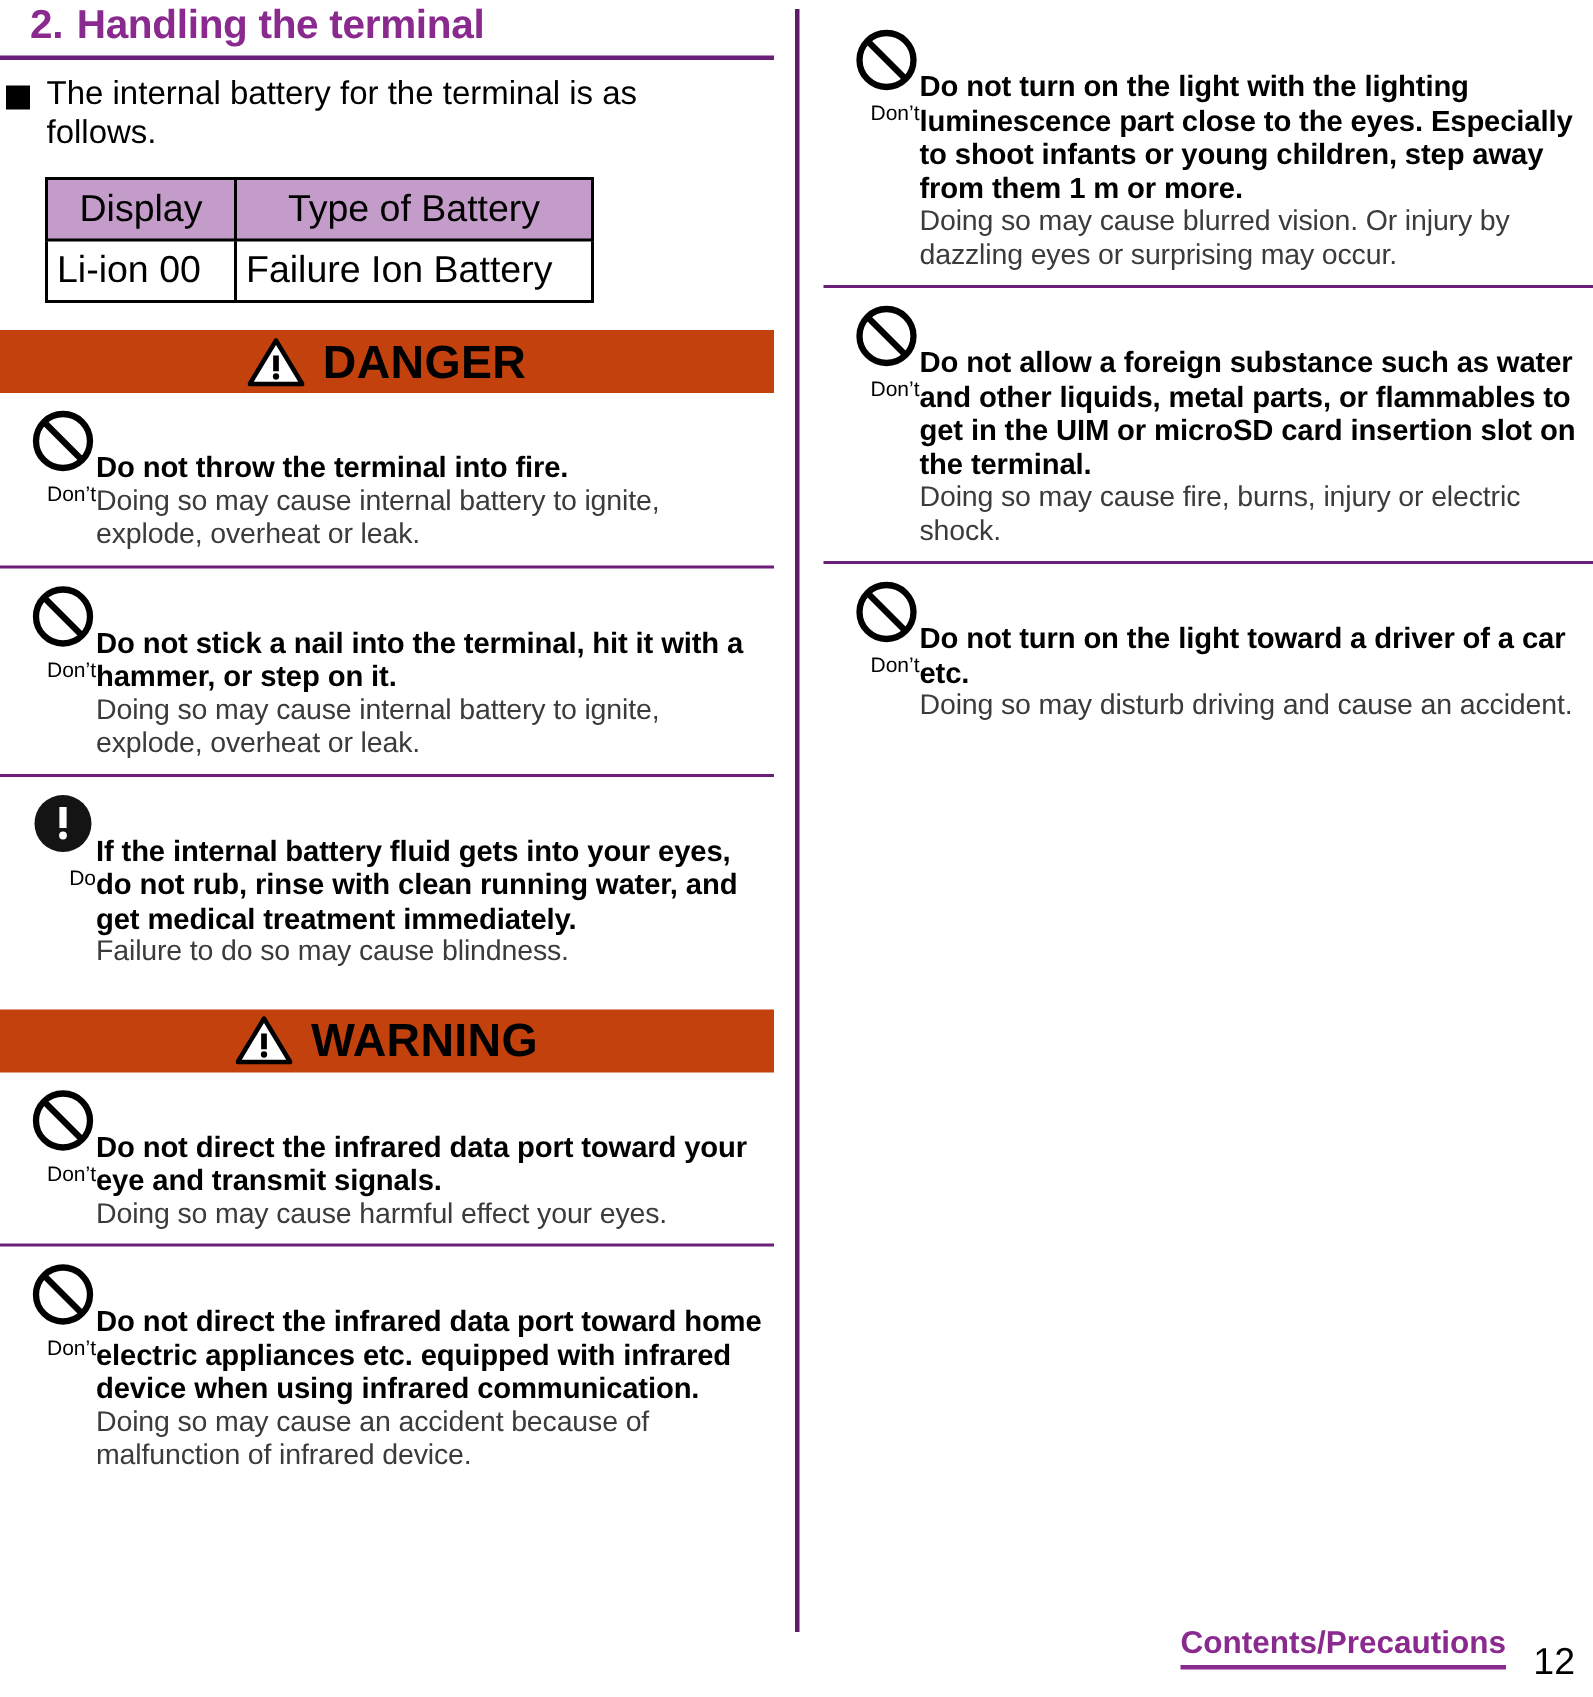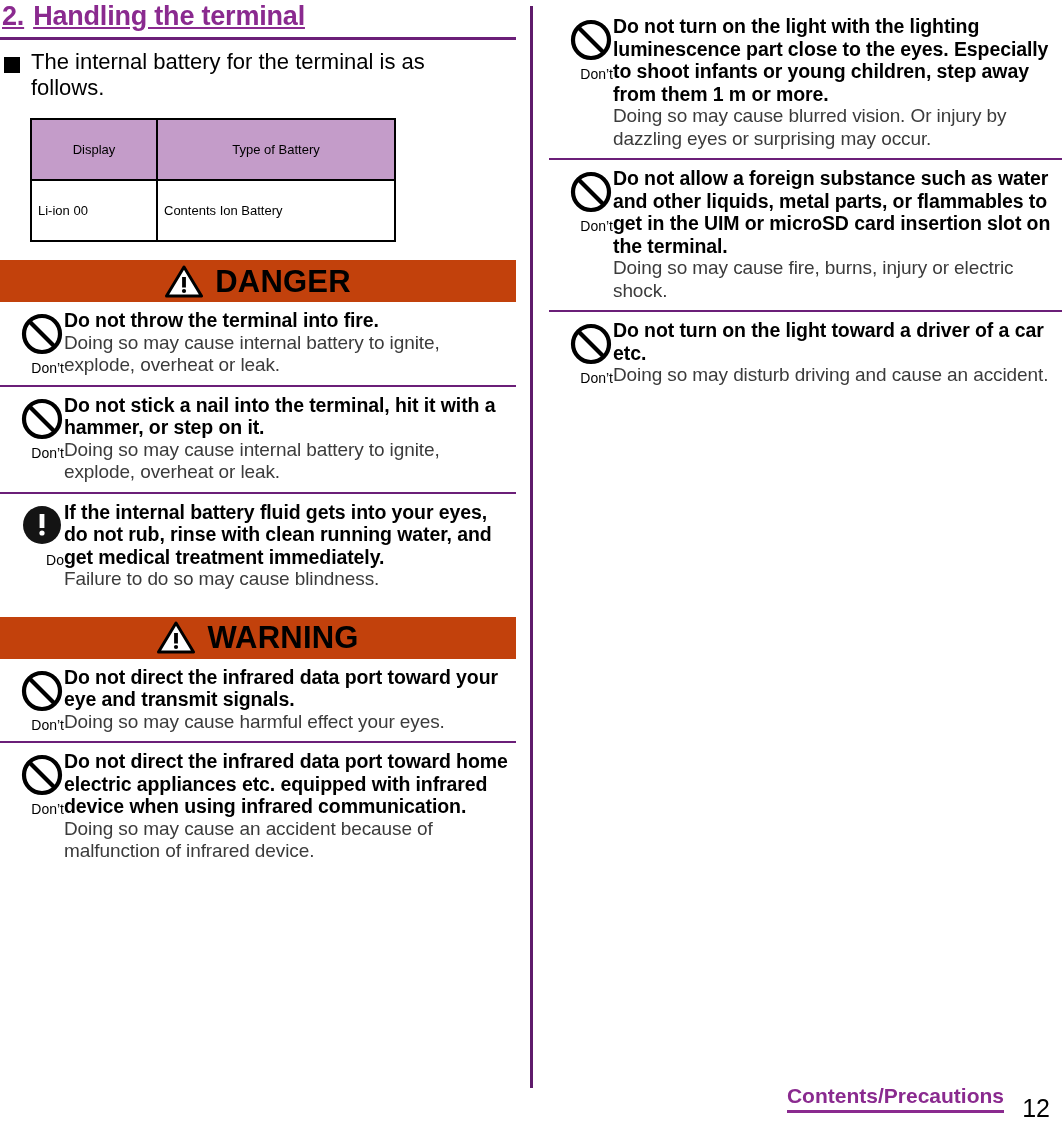--- a/index.html
+++ b/index.html
@@ -43,25 +43,24 @@
     height: 1082px;
     background: #5f1b6b;
   }
 
   
   .sec-title {
     font-size: 27px;
     font-weight: bold;
     color: #8a2a8f;
     letter-spacing: -0.2px;
-    padding: 0 0 0 2px;
+    padding: 0 0 0 20px;
     margin: 0;
     line-height: 32px;
     white-space: nowrap;
-    text-decoration: underline;
   }
   .sec-title .num { margin-right: 9px; }
   .title-rule {
     height: 3px;
     background: #6b1f78;
     margin: 5px 0 0 0;
     width: 516px;
   }
 
   
@@ -85,24 +84,24 @@
   }
 
   
   .bat-table {
     border-collapse: collapse;
     margin: 17px 0 0 30px;
     table-layout: fixed;
   }
   .bat-table td, .bat-table th {
     border: 2px solid #000;
-    font-size: 13px;
+    font-size: 25px;
     font-weight: normal;
     height: 29px;
-    padding: 15px 6px;
+    padding: 5px 6px;
     text-align: left;
   }
   .bat-table thead th {
     background: #c49cc9;
     text-align: center;
     font-weight: normal;
   }
   .bat-table .c1 { width: 112px; }
   .bat-table .c2 { width: 224px; }
 
@@ -156,20 +155,21 @@
   }
   .entry-body {
     flex: 1 1 auto;
     padding-right: 2px;
   }
   .entry-head {
     font-size: 19.5px;
     font-weight: bold;
     line-height: 22.5px;
     letter-spacing: -0.1px;
+    margin-top: 32px;
   }
   .entry-sub {
     font-size: 19px;
     font-weight: normal;
     line-height: 22.5px;
     color: #3b3b3b;
     letter-spacing: -0.1px;
   }
 
   
@@ -223,21 +223,21 @@
     <table class="bat-table">
       <thead>
         <tr>
           <th class="c1">Display</th>
           <th class="c2">Type of Battery</th>
         </tr>
       </thead>
       <tbody>
         <tr>
           <td class="c1">Li-ion 00</td>
-          <td class="c2">Contents Ion Battery</td>
+          <td class="c2">Failure Ion Battery</td>
         </tr>
       </tbody>
     </table>
 
     <div class="banner">
       <span class="tri-wrap">
         <svg width="38" height="33" viewBox="0 0 38 33">
           <polygon points="19,2 36.5,31 1.5,31" fill="#ffffff" stroke="#000000" stroke-width="3" stroke-linejoin="round"></polygon>
           <rect x="17.1" y="12" width="3.8" height="10.5" fill="#000000"></rect>
           <circle cx="19" cy="26" r="2.1" fill="#000000"></circle>

